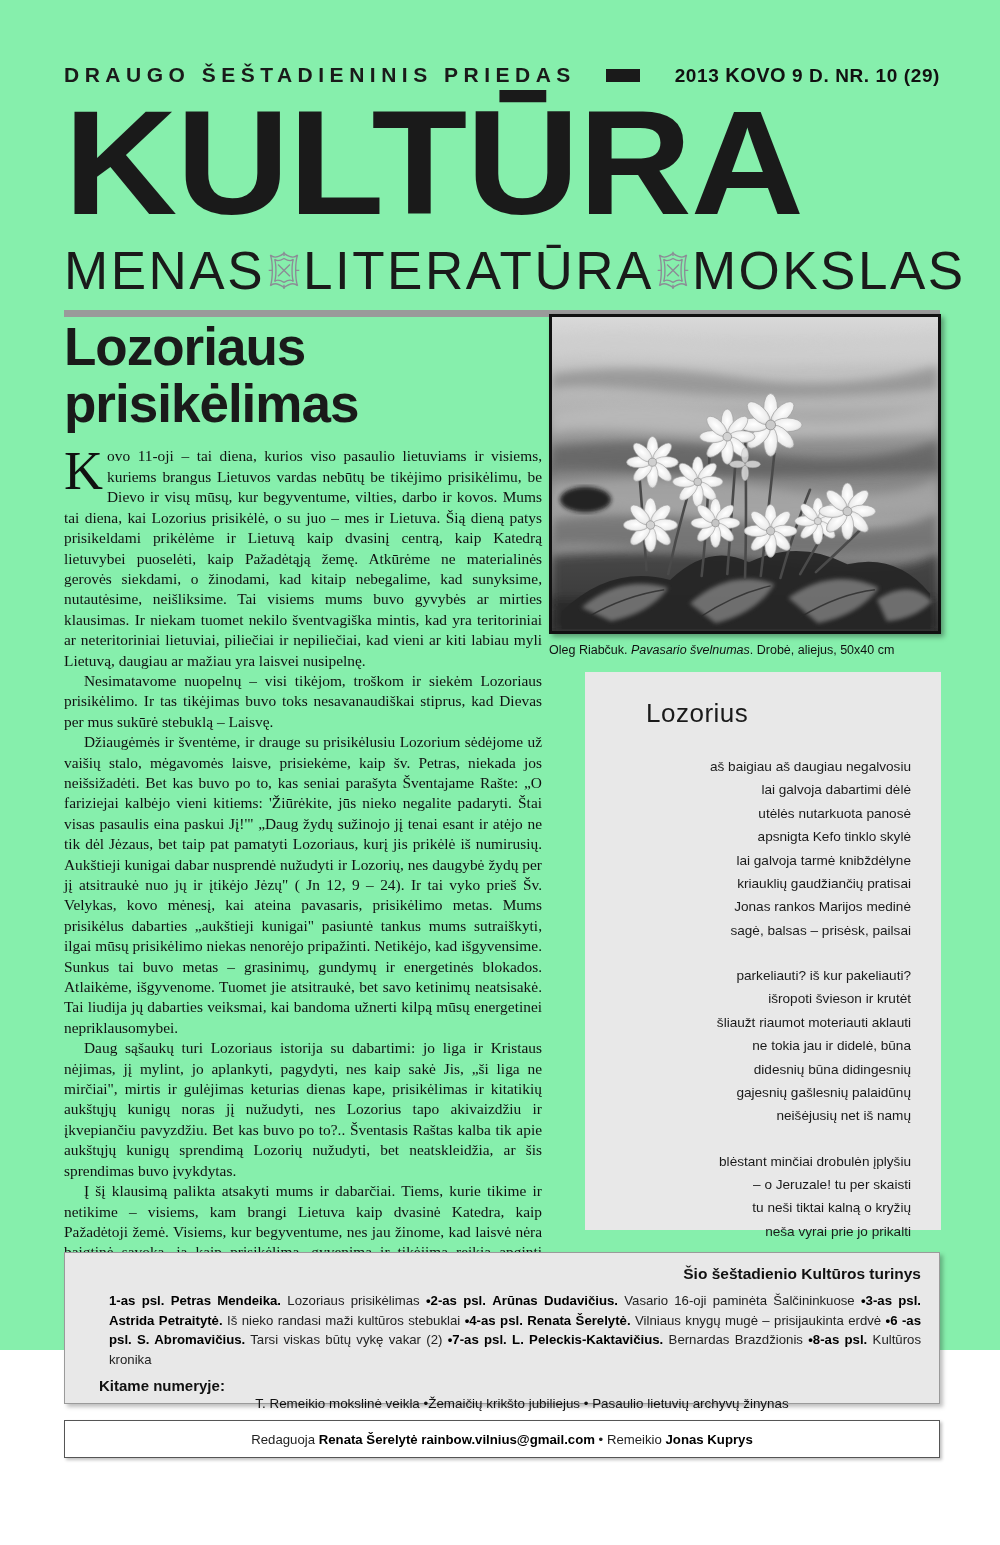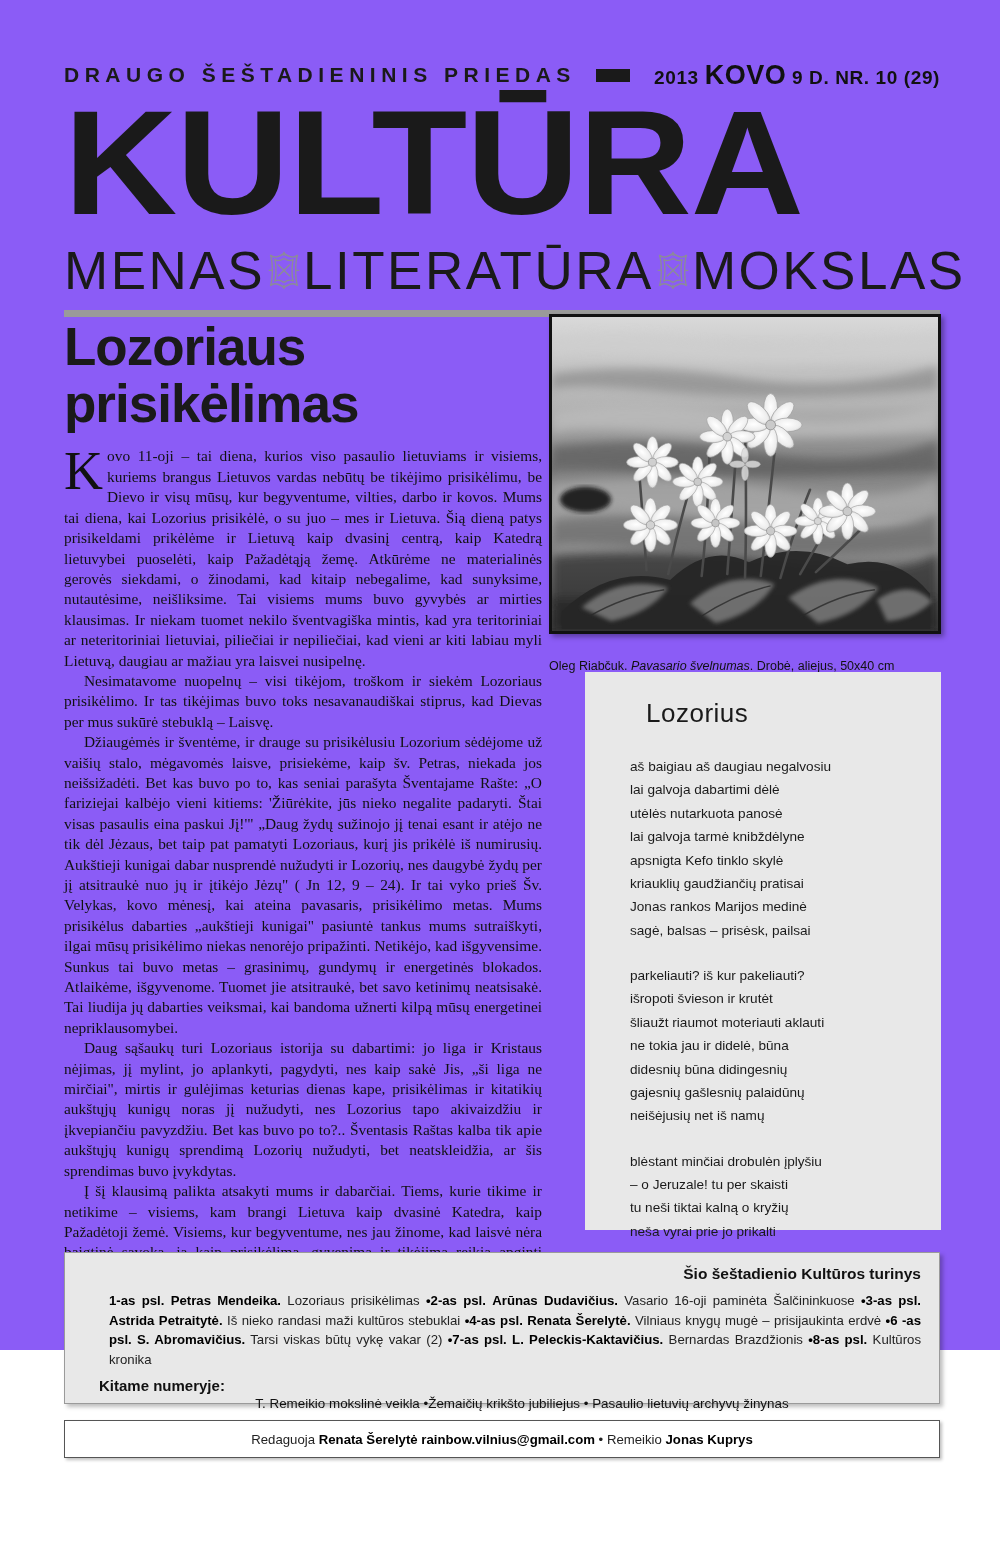--- a/index.html
+++ b/index.html
@@ -12,21 +12,21 @@
     width: 1000px;
     height: 1545px;
     position: relative;
     overflow: hidden;
   }
 
   .page {
     width: 1000px;
     height: 1350px;
     position: relative;
-    background: #8b5cf6;
+    background: #86efac;
     box-sizing: border-box;
     padding-left: 44px;
   }
 
   
   .masthead {
     position: absolute;
     left: 64px;
     top: 60px;
     width: 876px;
@@ -54,21 +54,21 @@
   }
   .mh-date {
     font-family: "Liberation Sans", sans-serif;
     font-size: 19px;
     font-weight: bold;
     letter-spacing: 0.6px;
     color: #111;
     white-space: nowrap;
   }
   .mh-date .big {
-    font-size: 27px;
+    font-size: 20px;
     letter-spacing: 0.5px;
   }
 
   .mh-title {
     font-family: "Liberation Sans", sans-serif;
     font-weight: bold;
     font-size: 148px;
     line-height: 0.93;
     letter-spacing: -1px;
     color: #1a1a1a;
@@ -171,21 +171,21 @@
     overflow: hidden;
     position: relative;
     background: #cfcfcf;
     box-shadow: 3px 3px 5px rgba(0,0,0,0.35);
   }
   .photo-frame svg { display: block; width: 100%; height: 100%; }
   .caption {
     font-family: "Liberation Sans", sans-serif;
     font-size: 12.5px;
     color: #111;
-    margin-top: 24px;
+    margin-top: 8px;
     line-height: 1.3;
   }
   .caption .it { font-style: italic; }
 
   
   .poem {
     position: absolute;
     left: 585px;
     top: 672px;
     width: 356px;
@@ -201,20 +201,21 @@
     letter-spacing: 0.5px;
     color: #1a1a1a;
     margin: 0 0 26px 16px;
   }
   .poem-stanza {
     font-family: "Liberation Sans", sans-serif;
     font-size: 13.6px;
     line-height: 1.72;
     color: #1a1a1a;
     margin: 0 0 22px 0;
+    text-align: right;
   }
   .poem-stanza div { white-space: nowrap; }
   .poem-author {
     font-family: "Liberation Sans", sans-serif;
     font-weight: bold;
     font-size: 14.5px;
     color: #111;
     text-align: center;
     margin-top: 26px;
     padding-right: 18px;
@@ -559,22 +560,22 @@
     </div>
   </div>
 
   <div class="poem">
     <h2 class="poem-title">Lozorius</h2>
 
     <div class="poem-stanza">
       <div>aš baigiau aš daugiau negalvosiu</div>
       <div>lai galvoja dabartimi dėlė</div>
       <div>utėlės nutarkuota panosė</div>
+      <div>apsnigta Kefo tinklo skylė</div>
       <div>lai galvoja tarmė knibždėlyne</div>
-      <div>apsnigta Kefo tinklo skylė</div>
       <div>kriauklių gaudžiančių pratisai</div>
       <div>Jonas rankos Marijos medinė</div>
       <div>sagė, balsas – prisėsk, pailsai</div>
     </div>
 
     <div class="poem-stanza">
       <div>parkeliauti? iš kur pakeliauti?</div>
       <div>išropoti švieson ir krutėt</div>
       <div>šliaužt riaumot moteriauti aklauti</div>
       <div>ne tokia jau ir didelė, būna</div>

